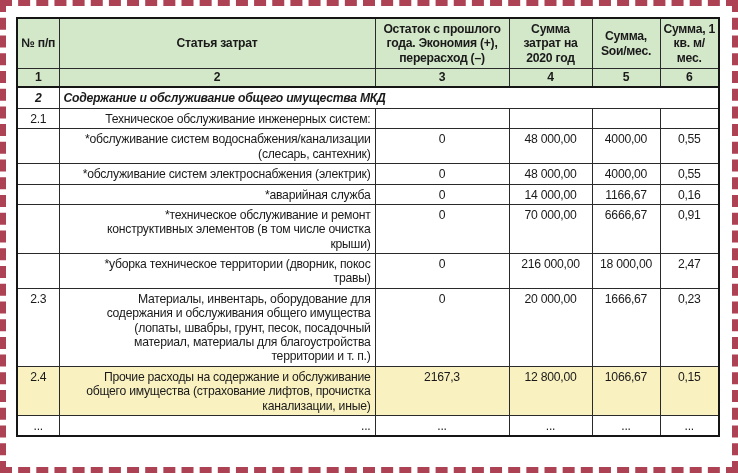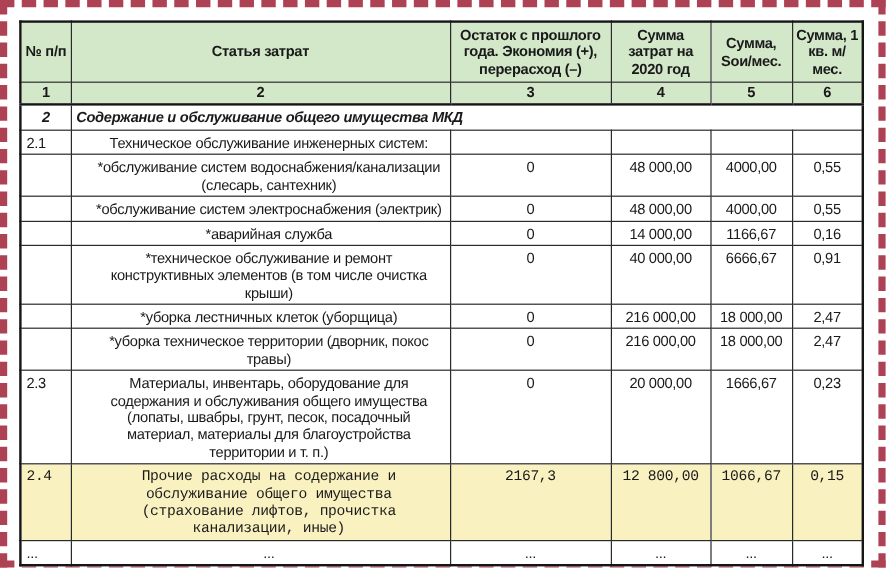--- a/index.html
+++ b/index.html
@@ -55,24 +55,24 @@
     padding: 1px 2px;
     border-bottom: 2px solid #151515;
   }
   tr.section td {
     font-weight: bold;
     font-style: italic;
     padding-top: 3px;
     padding-bottom: 3px;
   }
   tr.section td.cell-num { text-align: center; }
-  td.cell-num  { }
-  td.cell-name { text-align: center; padding-left: 18px; }
+  td.cell-num  { text-align: center; }
+  td.cell-name { text-align: right; padding-left: 18px; }
   td.cell-val  { text-align: center; }
-  tr.hl td { background: var(--highlight-bg, #f9f1c0); font-family: Liberation Mono, monospace; }
+  tr.hl td { background: var(--highlight-bg, #f9f1c0); }
 </style>
 </head>
 <body>
 
 <div class="frame">
   <table class="costs">
     <colgroup>
       <col style="width:42px">
       <col style="width:316px">
       <col style="width:134px">
@@ -132,31 +132,23 @@
           <td class="cell-name">*аварийная служба</td>
           <td class="cell-val">0</td>
           <td class="cell-val">14 000,00</td>
           <td class="cell-val">1166,67</td>
           <td class="cell-val">0,16</td>
         </tr>
         <tr>
           <td class="cell-num"></td>
           <td class="cell-name">*техническое обслуживание и ремонт конструктивных элементов (в том числе очистка крыши)</td>
           <td class="cell-val">0</td>
-          <td class="cell-val">40 000,00</td>
+          <td class="cell-val">70 000,00</td>
           <td class="cell-val">6666,67</td>
           <td class="cell-val">0,91</td>
-        </tr>
-        <tr>
-          <td class="cell-num"></td>
-          <td class="cell-name">*уборка лестничных клеток (уборщица)</td>
-          <td class="cell-val">0</td>
-          <td class="cell-val">216 000,00</td>
-          <td class="cell-val">18 000,00</td>
-          <td class="cell-val">2,47</td>
         </tr>
         <tr>
           <td class="cell-num"></td>
           <td class="cell-name">*уборка техническое территории (дворник,  покос травы)</td>
           <td class="cell-val">0</td>
           <td class="cell-val">216 000,00</td>
           <td class="cell-val">18 000,00</td>
           <td class="cell-val">2,47</td>
         </tr>
         <tr>

